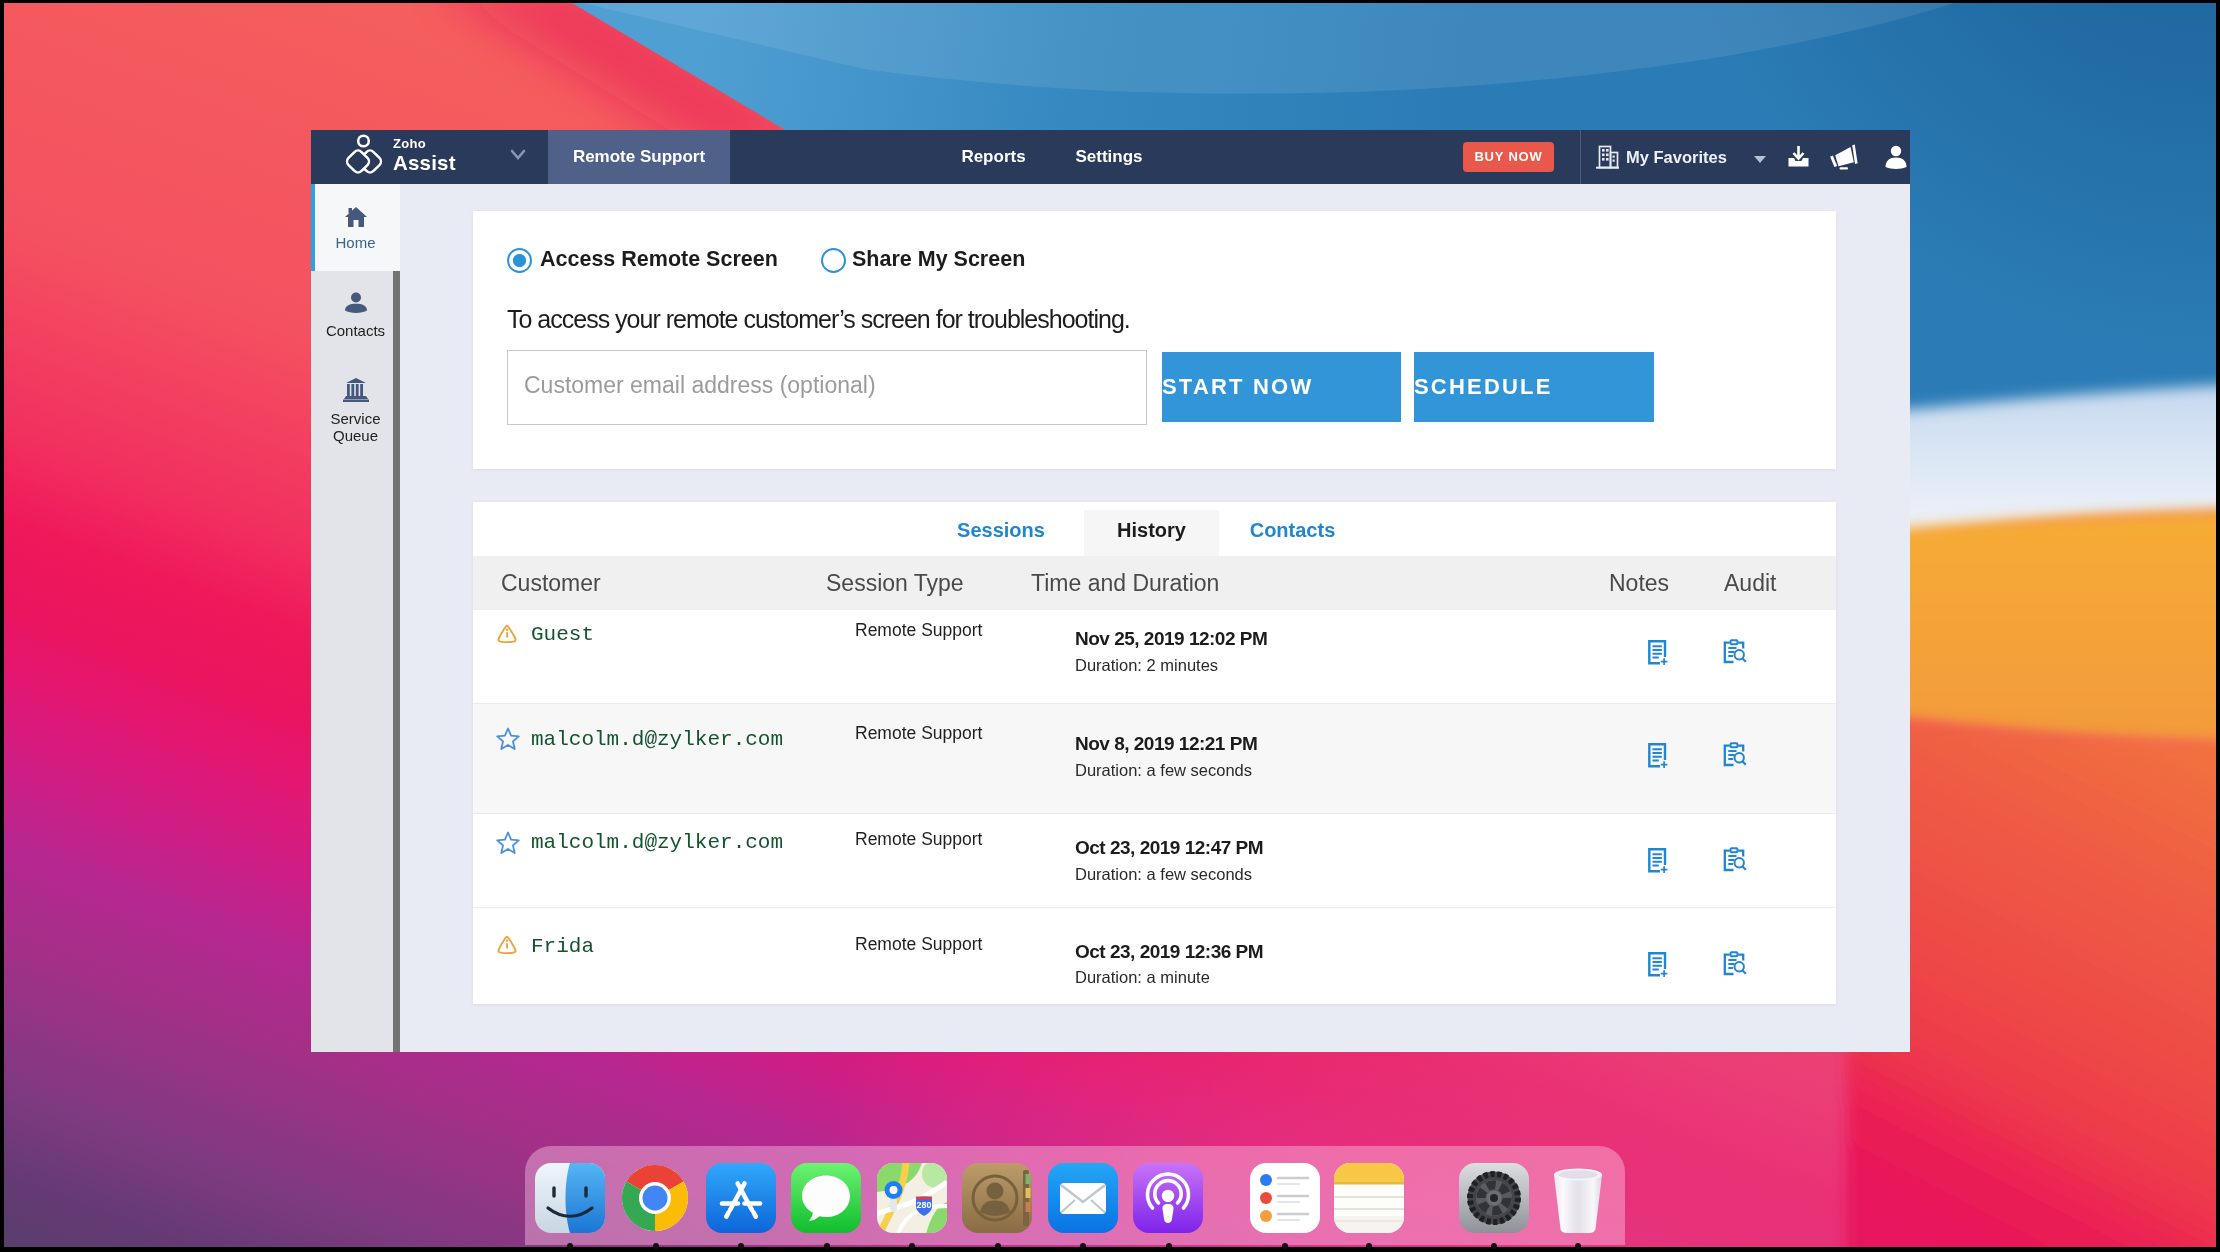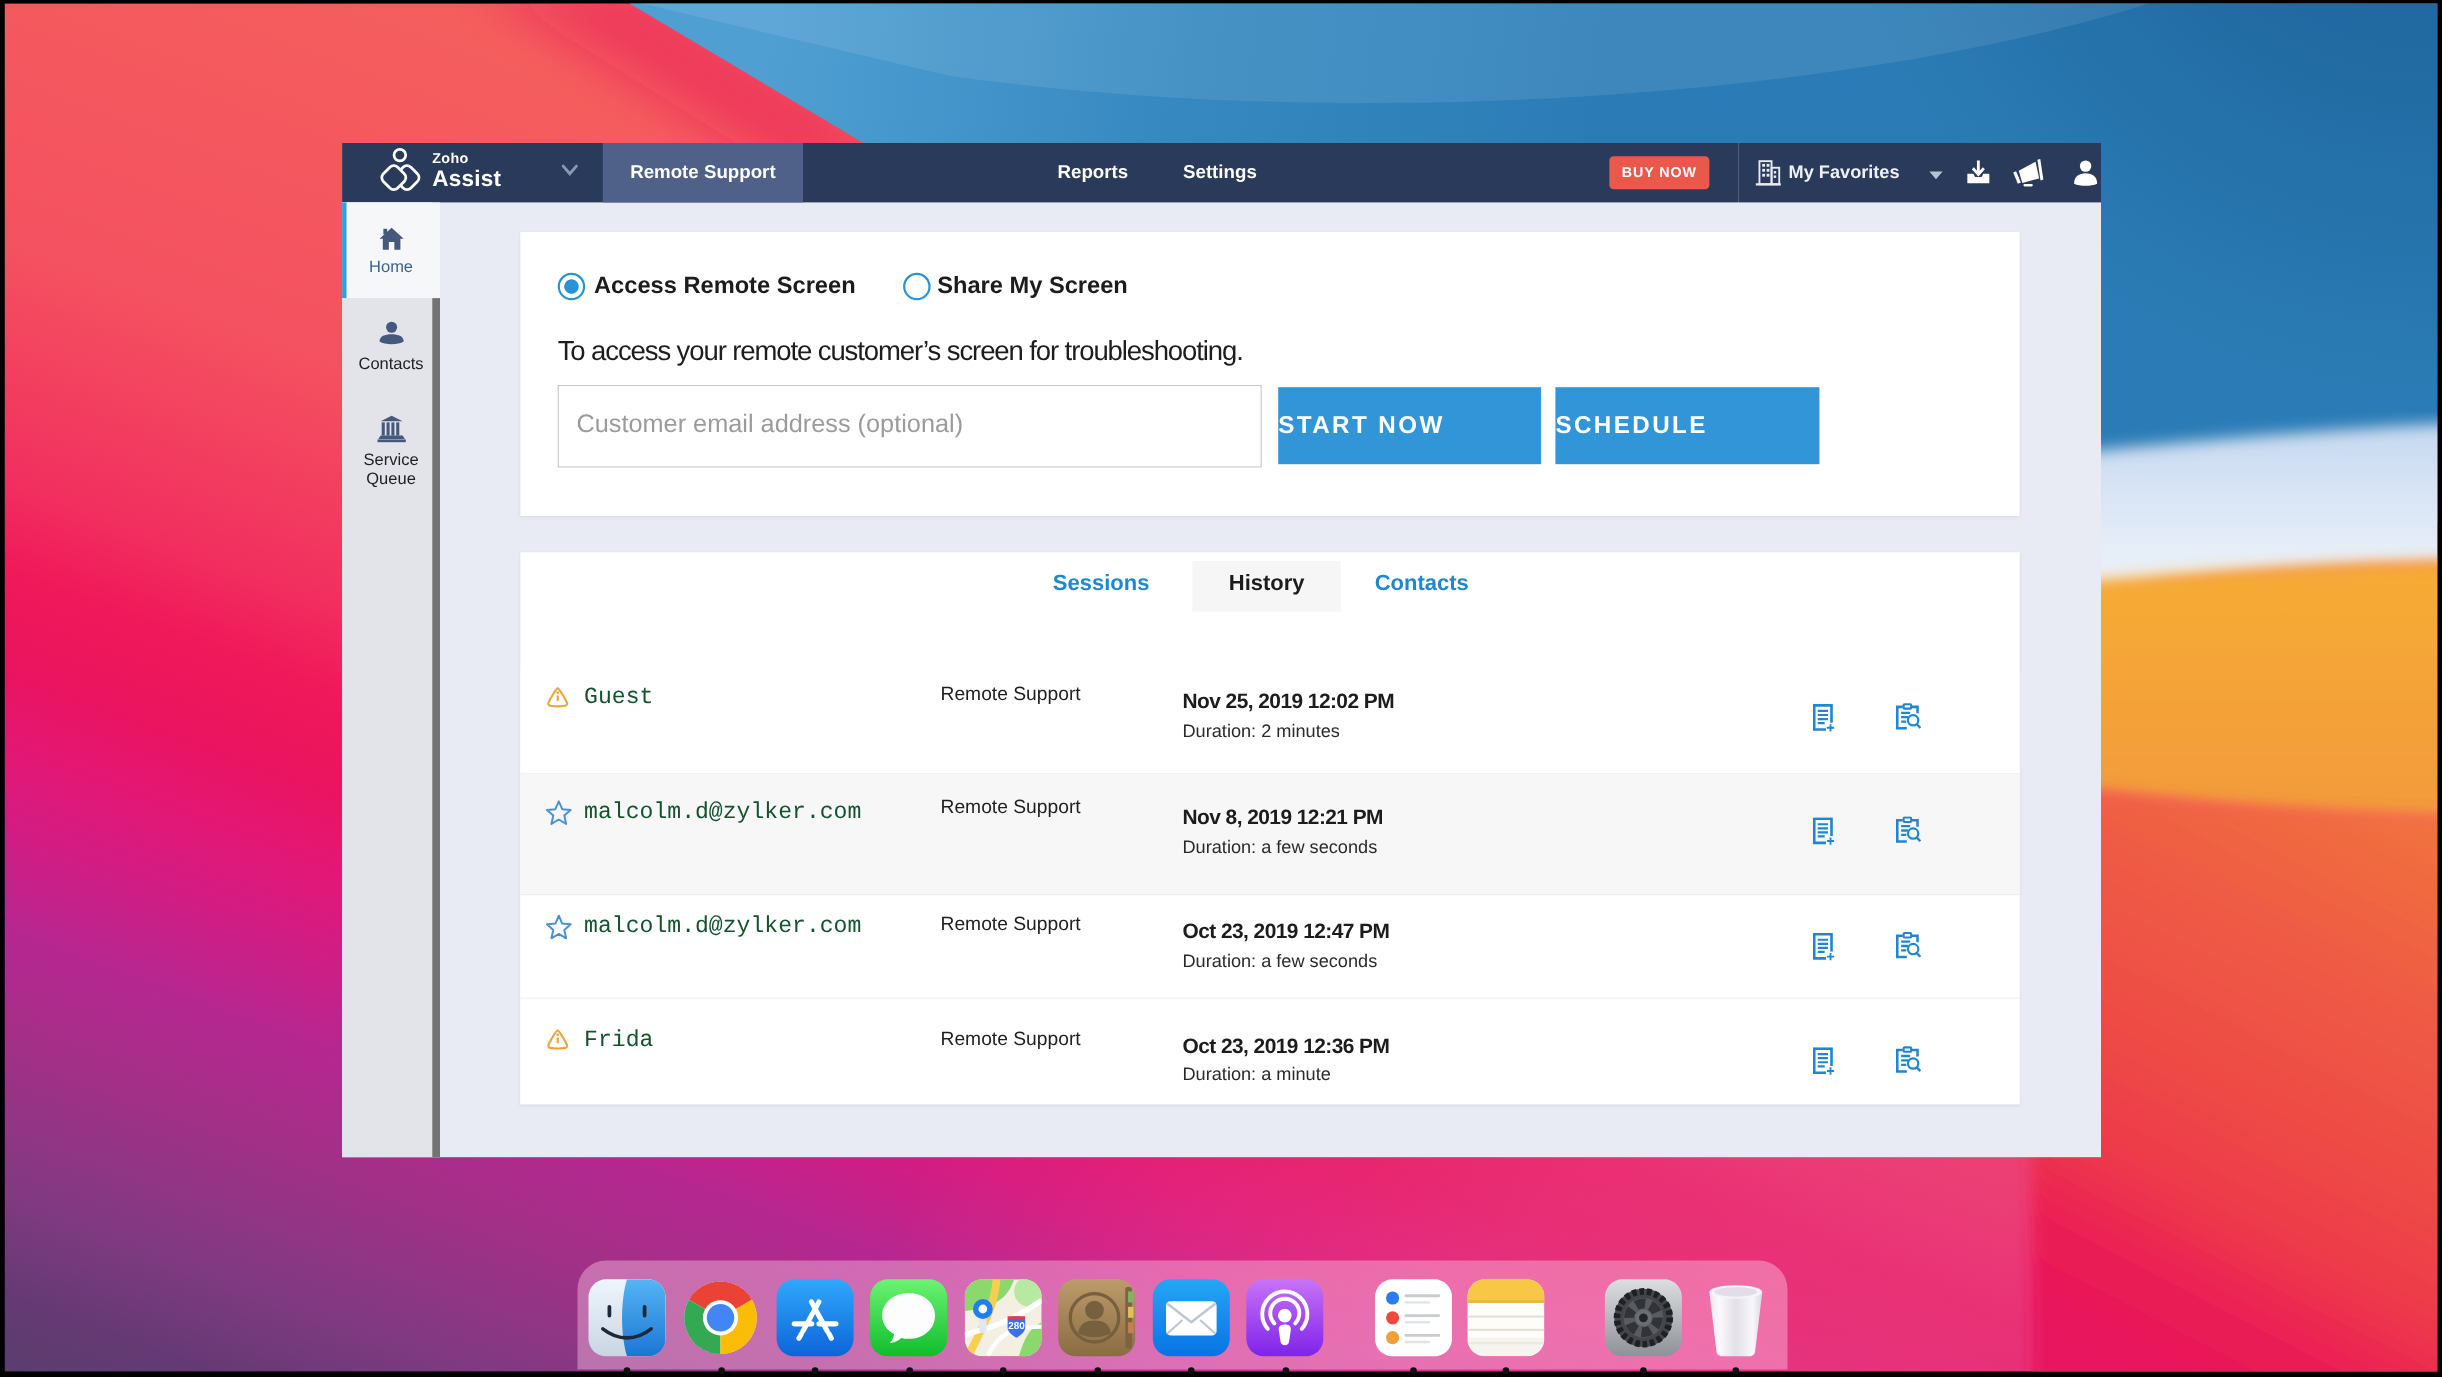--- a/index.html
+++ b/index.html
@@ -257,20 +257,27 @@
           <span>Customer email address (optional)</span>
         </div>
       <div class="bluebtn" style="left:689px; width:239px;">START NOW</div>
       <div class="bluebtn" style="left:941px; width:240px;">SCHEDULE</div>
     </div>
     <div class="card" id="card2">
       <div id="tabactivebg"></div>
       <div class="tab" style="left:462px; width:132px;">Sessions</div>
       <div class="tab" id="histtab" style="left:611px; width:135px;">History</div>
       <div class="tab" style="left:753px; width:133px;">Contacts</div>
+      <div id="thead">
+        <div class="th" style="left:28px;">Customer</div>
+        <div class="th" style="left:353px;">Session Type</div>
+        <div class="th" style="left:558px;">Time and Duration</div>
+        <div class="th" style="left:1136px;">Notes</div>
+        <div class="th" style="left:1251px;">Audit</div>
+      </div>
       <div class="trow" style="top:108px; height:94px; background:#fff;">
         <div class="rname" style="top:13px;">Guest</div>
         <div class="rsess" style="top:10px;">Remote Support</div>
         <div class="rdate" style="top:18px;">Nov 25, 2019 12:02 PM</div>
         <div class="rdur" style="top:46px;">Duration: 2 minutes</div>
       </div>
       <div class="trow" style="top:202px; height:110px; background:#f7f7f8;">
         <div class="rname" style="top:24px;">malcolm.d@zylker.com</div>
         <div class="rsess" style="top:19px;">Remote Support</div>
         <div class="rdate" style="top:29px;">Nov 8, 2019 12:21 PM</div>

